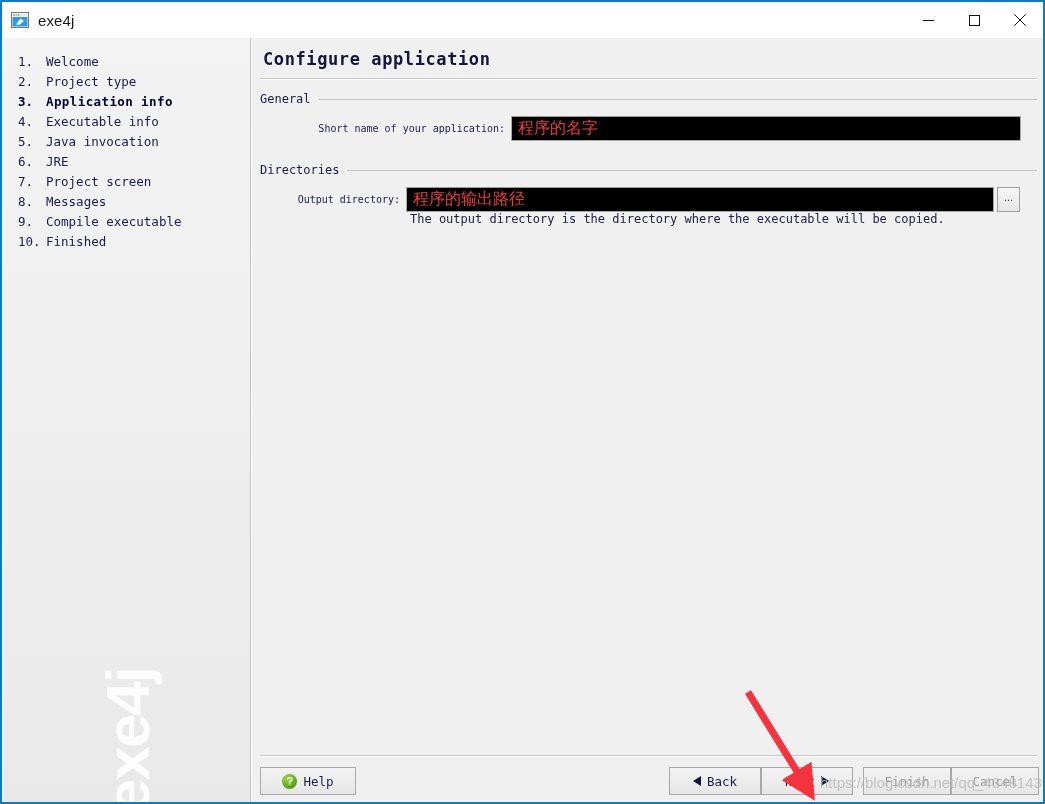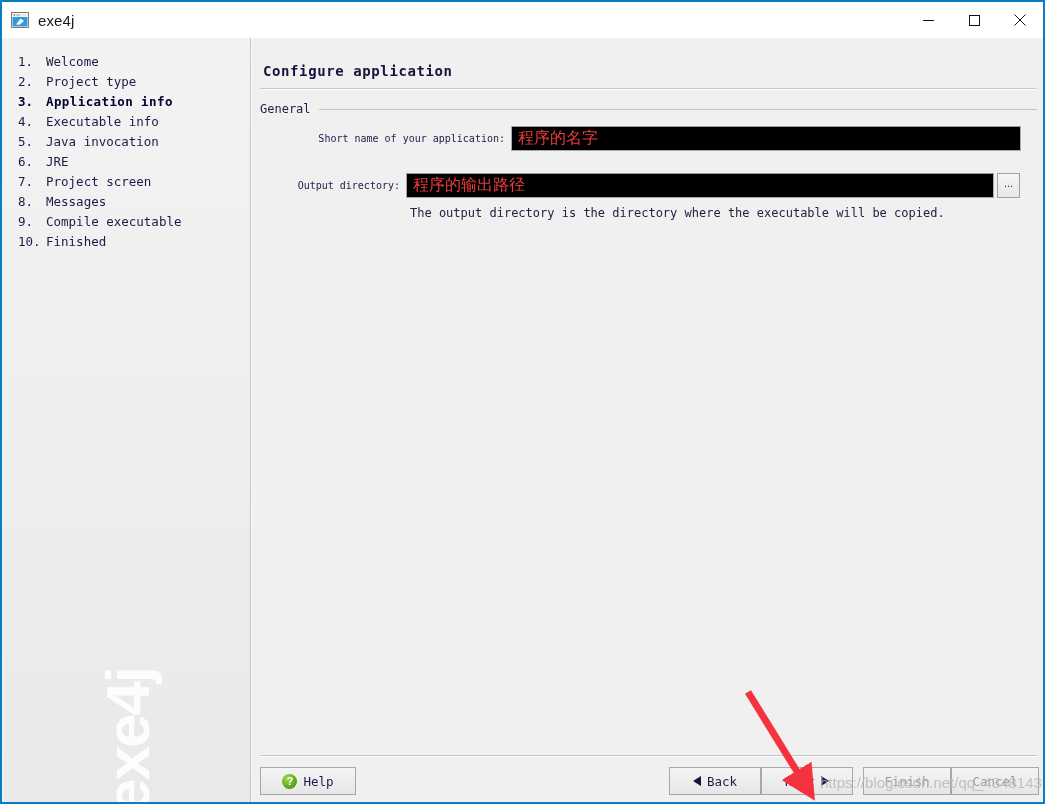--- a/index.html
+++ b/index.html
@@ -127,24 +127,24 @@
   .content {
     position: absolute;
     left: 250px; top: 36px;
     width: 793px;
     height: 766px;
     background: #f0f0f0;
     box-sizing: border-box;
   }
   .page-title {
     font-family: "DejaVu Sans Mono", "Liberation Mono", monospace;
-    font-size: 14px;
+    font-size: 17px;
     font-weight: bold;
     color: #14143c;
-    margin: 25px 0 0 11px;
+    margin: 11px 0 0 11px;
     letter-spacing: 0.6px;
   }
   .title-rule {
     margin: 9px 8px 0 8px;
     height: 1px;
     background: #c8c8c8;
   }
   .title-rule-b {
     margin: 0 8px;
     height: 1px;
@@ -218,21 +218,20 @@
     color: #333;
     cursor: default;
     line-height: 0;
     padding-bottom: 6px;
   }
 
   .hint {
     font-family: "DejaVu Sans Mono", "Liberation Mono", monospace;
     font-size: 12px;
     color: #222244;
-    margin-top: 8px;
     white-space: pre;
   }
 
   
   .bottom-rule {
     position: absolute;
     left: 8px; right: 8px;
     bottom: 48px;
     height: 1px;
     background: #c8c8c8;
@@ -417,20 +416,24 @@
       </div>
       <div class="field-row">
         <span class="field-label" style="width:245px">Short name of your application:</span>
         <div class="text-input" style="max-width:510px">
           <span class="val">程序的名字</span>
         </div>
       </div>
     </div>
 
     <div class="group" style="margin-top:22px">
+      <div class="group-head">
+        <span class="group-label">Directories</span>
+        <span class="group-line"></span>
+      </div>
       <div class="field-row">
         <span class="field-label" style="width:140px">Output directory:</span>
         <div class="text-input" style="max-width:588px">
           <span class="val">程序的输出路径</span>
         </div>
         <div class="browse-btn">
           <span>...</span>
         </div>
       </div>
       <div class="hint" style="margin-left:150px">The output directory is the directory where the executable will be copied.</div>

